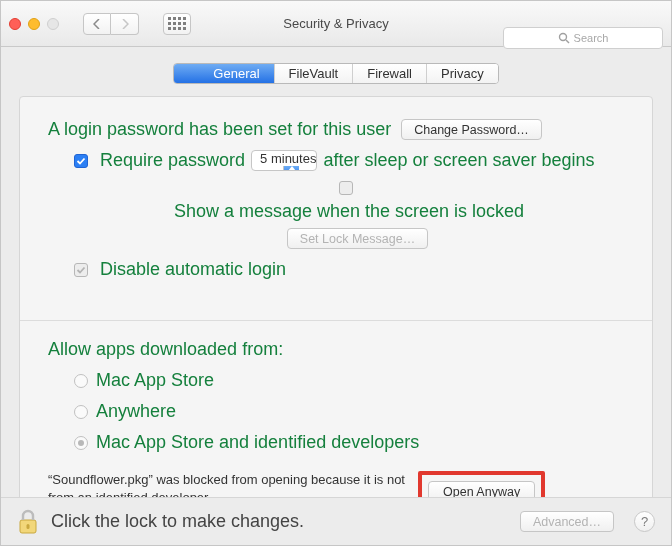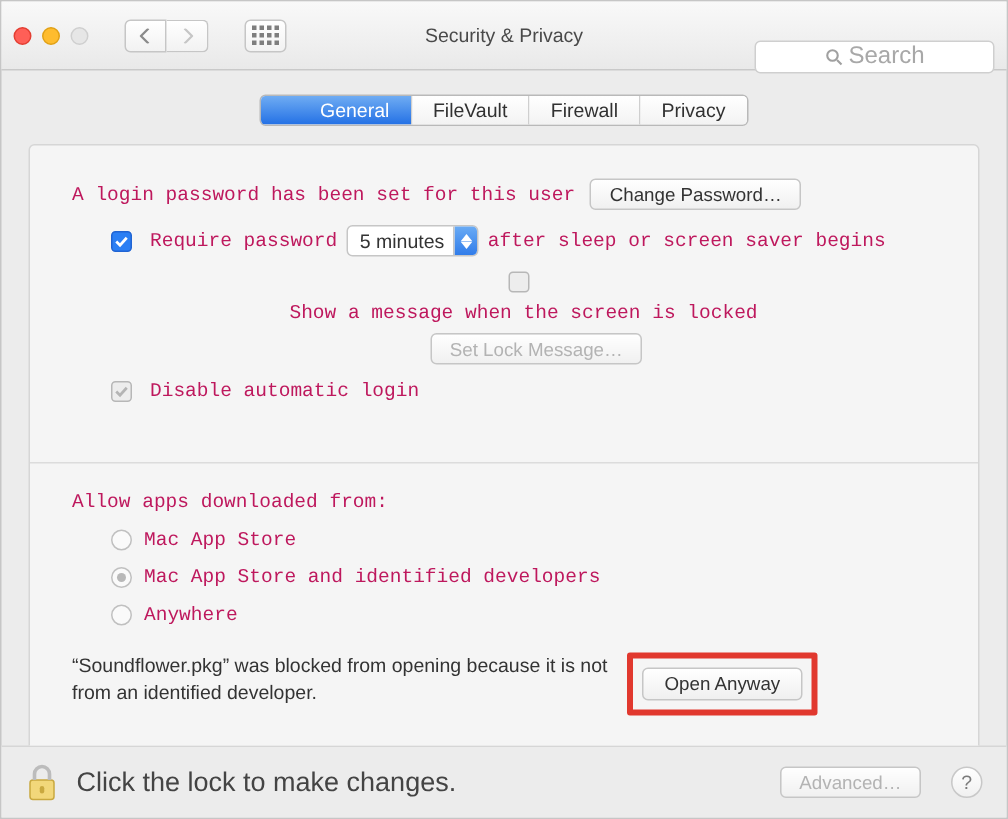--- a/index.html
+++ b/index.html
@@ -65,21 +65,21 @@
     width: 160px;
     height: 22px;
     background: #fff;
     border: 1px solid #cfcfcf;
     border-radius: 4px;
     display: flex;
     align-items: center;
     justify-content: center;
     color: #a8a8a8;
     gap: 4px;
-    font-size: 16px;
+    font-size: 11px;
     margin-top: 28px;
   }
   .searchbox svg { fill:#9e9e9e; }
   
   .content {
     flex: 1;
     padding: 12px 18px 0 18px;
     overflow: hidden;
     position: relative;
   }
@@ -115,21 +115,21 @@
     margin-top: 12px;
     border: 1px solid #d6d6d6;
     background: #f5f5f5;
     border-radius: 4px;
     height: 414px;
     width: 100%;
     position: relative;
     padding: 22px 28px 18px 28px;
   }
   .row { display:flex; align-items:center; margin-bottom:10px;}
-  .row .txt { font-size:13px; color:#be185d;font-family:Liberation Mono, monospace; }
+  .row .txt { font-size:18px; color:#15803d; }
   .btn {
     display:inline-flex;
     align-items:center;
     justify-content:center;
     height:21px;
     padding:0 12px;
     border:1px solid #c6c6c6;
     border-radius:4px;
     background: linear-gradient(#ffffff,#f0f0f0);
     font-size:12.5px;
@@ -145,20 +145,21 @@
   .checkbox.checked { background:#2b7ff4;border-color:#2064d3;}
   .checkbox.dim { background:#ededed; }
   .indent { padding-left:26px; }
   .select {
     display:inline-flex;align-items:center;
     height:21px;
     background:#fff;border:1px solid #c6c6c6;border-radius:4px;
     padding:0 0 0 8px;
     font-size:13px;
     overflow:hidden;
+    flex-direction:column;
   }
   .select .stepper {
     width:16px;
     height:21px;
     margin-left:6px;
     background: linear-gradient(#6cadf5,#2e7ae9);
     display:flex;flex-direction:column;align-items:center;justify-content:center;
     color:#fff;
     border-left:1px solid #c6c6c6;
   }
@@ -311,26 +312,26 @@
 
       <div class="row">
         <span class="txt">Allow apps downloaded from:</span>
       </div>
 
       <div class="row indent">
         <span class="radio"></span>
         <span class="txt dim-text">Mac App Store</span>
       </div>
       <div class="row indent">
+        <span class="radio"></span>
+        <span class="txt dim-text">Anywhere</span>
+      </div>
+      <div class="row indent">
         <span class="radio selected"></span>
         <span class="txt dim-text">Mac App Store and identified developers</span>
-      </div>
-      <div class="row indent">
-        <span class="radio"></span>
-        <span class="txt dim-text">Anywhere</span>
       </div>
 
       <div class="bottom-msg">
         <span class="txt">“Soundflower.pkg” was blocked from opening because it is not from an identified developer.</span>
         <span class="highlight-box">
           <span class="btn" style="height:22px;padding:0 14px;">Open Anyway</span>
         </span>
       </div>
 
     </div>

